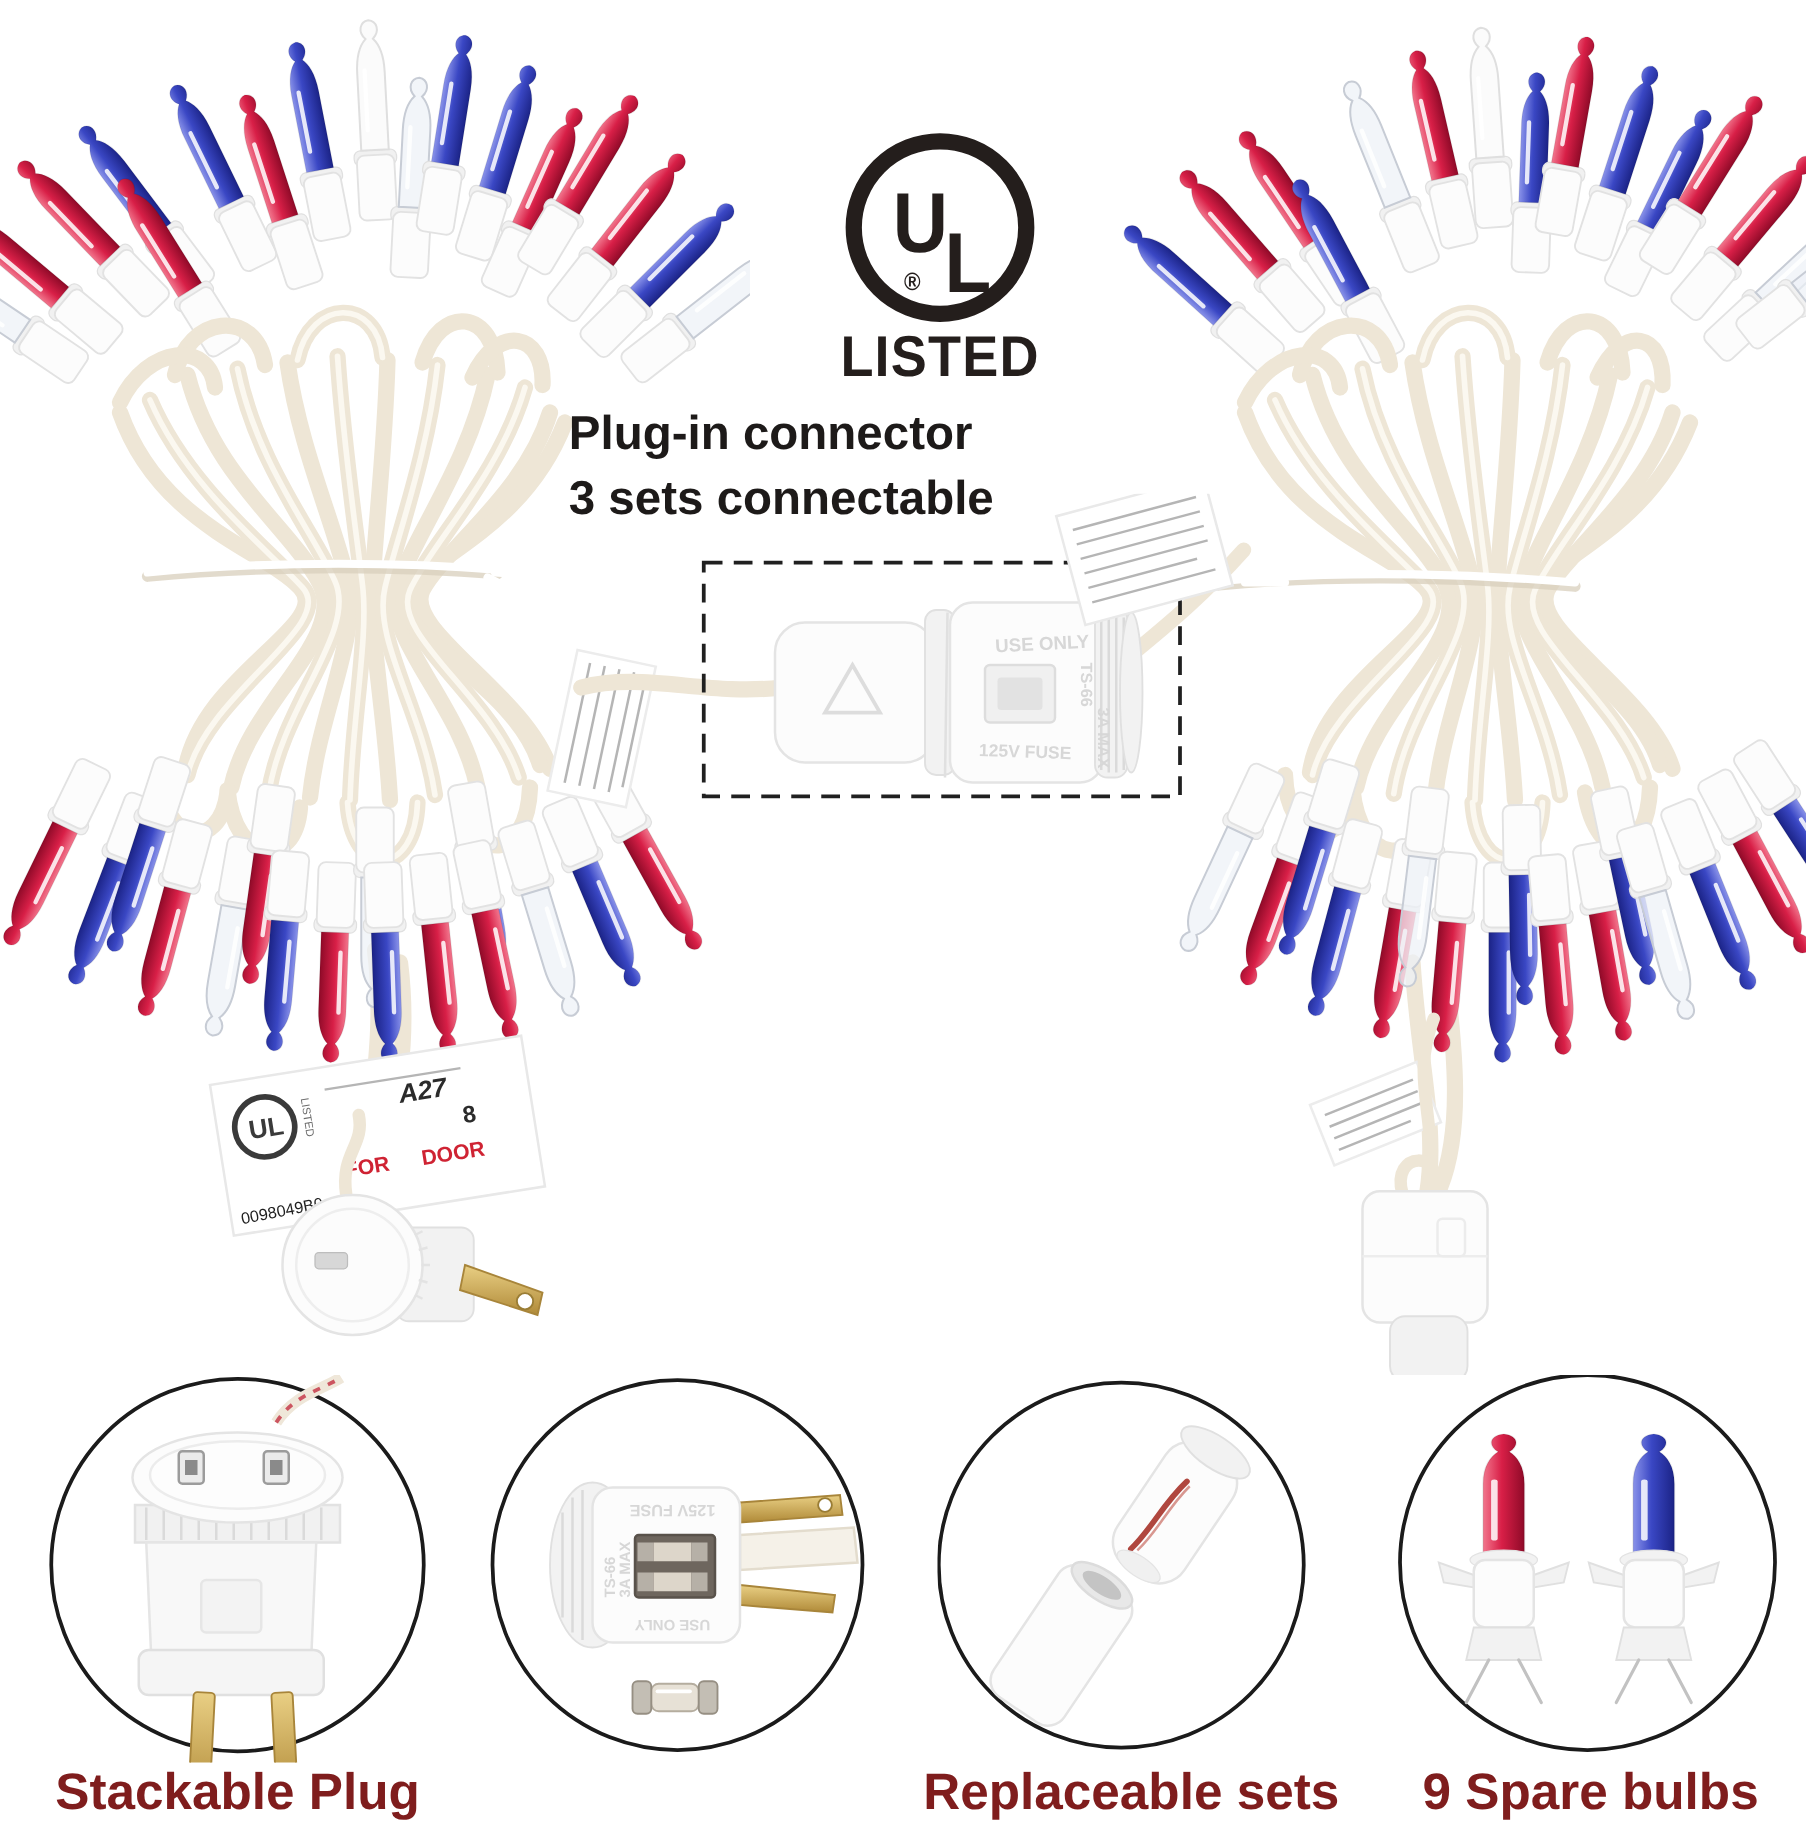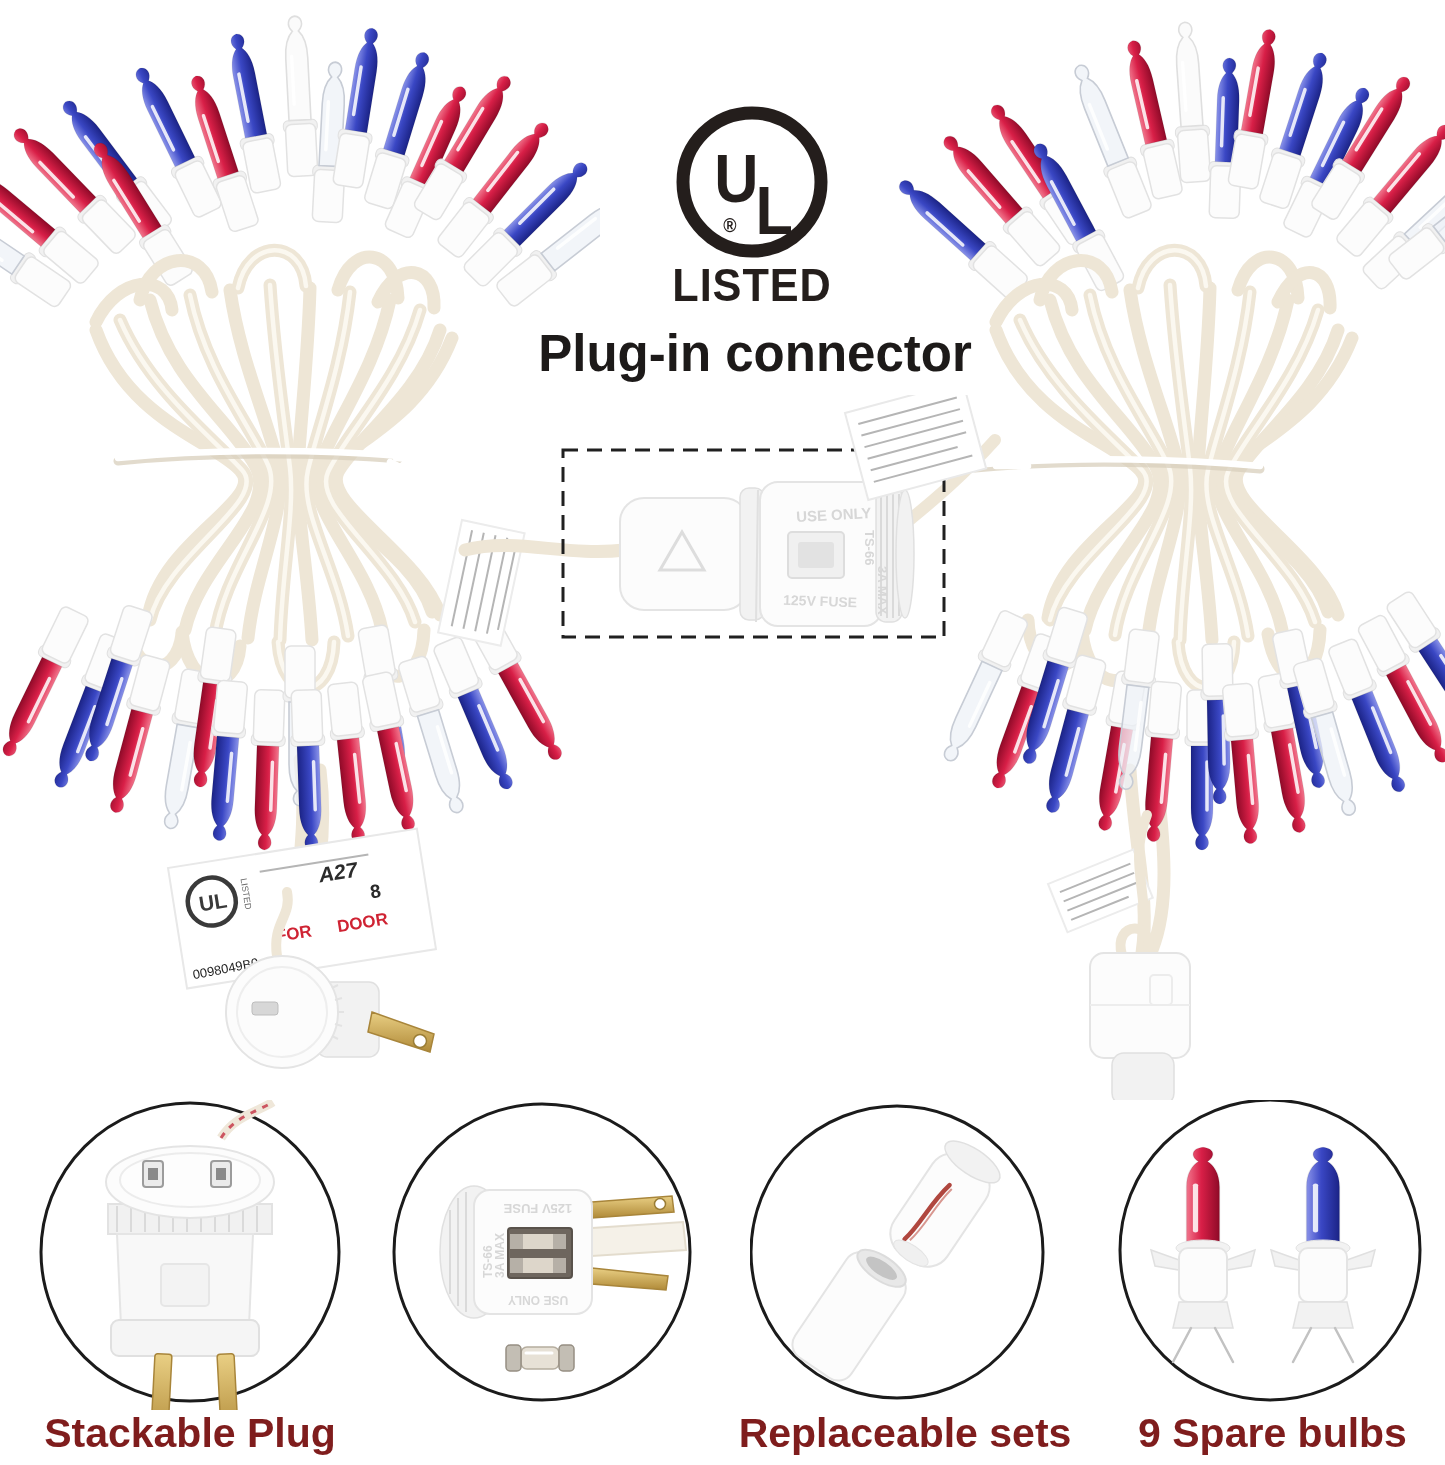--- a/index.html
+++ b/index.html
@@ -3,22 +3,22 @@
 <meta charset="utf-8">
 <style>
   html,body{margin:0;padding:0;background:#fff}
   .stage{position:relative;width:1445px;height:1465px;background:#fff;overflow:hidden;
          font-family:"Liberation Sans",sans-serif;}
   .abs{position:absolute}
   svg{display:block}
   
   .listed{position:absolute;left:640px;top:258px;width:224px;text-align:center;
           font-weight:700;font-size:46px;color:#241e1c;letter-spacing:1px;transform:scaleX(.94)}
-  .headline{position:absolute;left:455px;width:600px;text-align:center;
-            font-weight:700;font-size:51px;color:#1d1a19;line-height:1.0}
+  .headline{position:absolute;left:455px;width:600px;text-align:left;
+            font-weight:700;font-size:38px;color:#1d1a19;line-height:1.0}
   #headline1{top:328px}
   #headline2{top:380px}
   .callout-label{position:absolute;top:1410px;text-align:center;font-weight:700;
                  font-size:41px;color:#7f1d1d}
   
   .strand{fill:none;stroke:var(--wire);stroke-width:13;stroke-linecap:round}
   .strand-hi{fill:none;stroke:#fbf8f0;stroke-width:4.5;stroke-linecap:round}
   .tie{fill:none;stroke:#ffffff;stroke-width:6.5;stroke-linecap:round}
   .tie-sh{fill:none;stroke:#d8cfbc;stroke-width:9;stroke-linecap:round;opacity:.75}
   .plastic{fill:#fcfcfc;stroke:#e4e4e4;stroke-width:2}
@@ -525,20 +525,21 @@
     <circle cx="88" cy="86" r="69" class="ulink" stroke-width="13"></circle>
     <g transform="translate(88,0) scale(0.9 1) translate(-88,0)">
       <text class="ultext" x="46" y="106" font-size="68">U</text>
       <text class="ultext" x="92" y="138" font-size="68">L</text>
       <text class="ultext" x="56" y="136" font-size="20">®</text>
     </g>
   </svg>
   <div class="listed">LISTED</div>
 
   <div class="headline" id="headline1">Plug-in connector</div>
+  <div class="headline" id="headline2">3 sets connectable</div>
 
   <svg class="abs" style="left:35px;top:1100px" width="310" height="310" viewBox="0 0 310 310">
     <circle cx="155" cy="152" r="149" class="circle-ring"></circle>
     <path d="M 186 38 C 200 16 222 12 238 2" stroke="#efe7d9" stroke-width="9" fill="none"></path>
     <path d="M 186 38 C 200 16 222 12 238 2" stroke="#cc5560" stroke-width="3" fill="none" stroke-dasharray="6 7"></path>
     <g>
       <rect x="73" y="104" width="164" height="30" fill="#f1f1f1" stroke="#e2e2e2" stroke-width="2"></rect>
       <g class="ribline">
         <line x1="82" y1="106" x2="82" y2="132"></line>
           <line x1="96" y1="106" x2="96" y2="132"></line>

